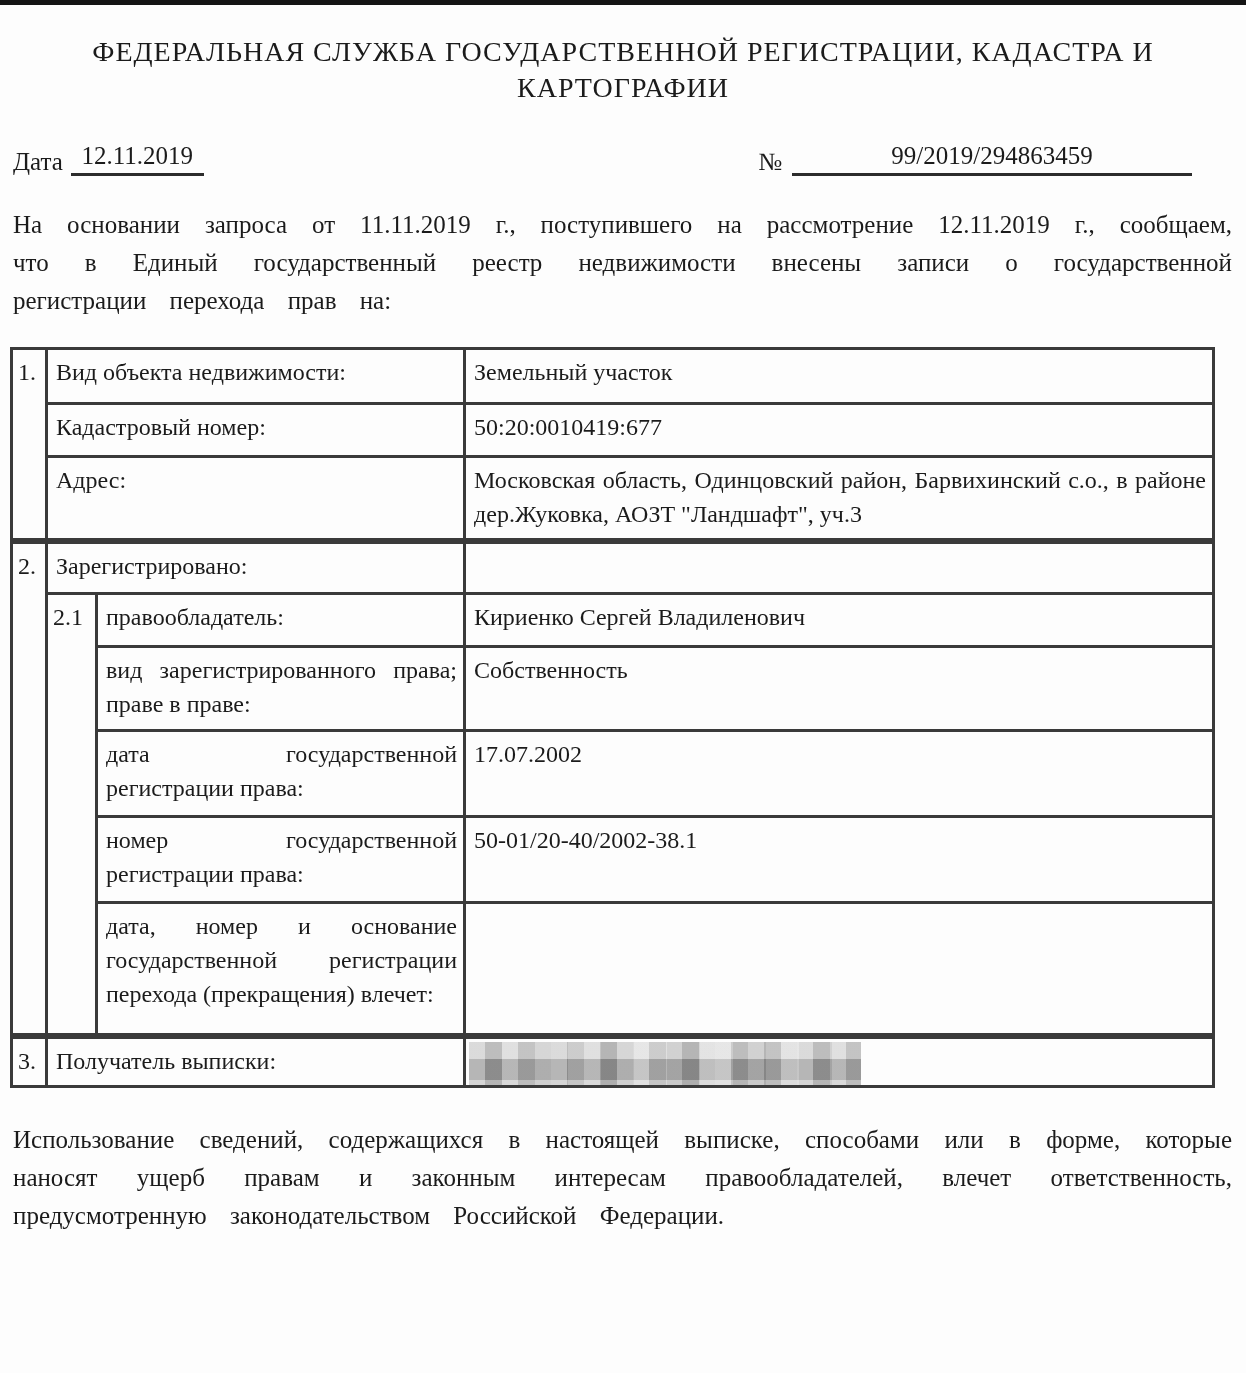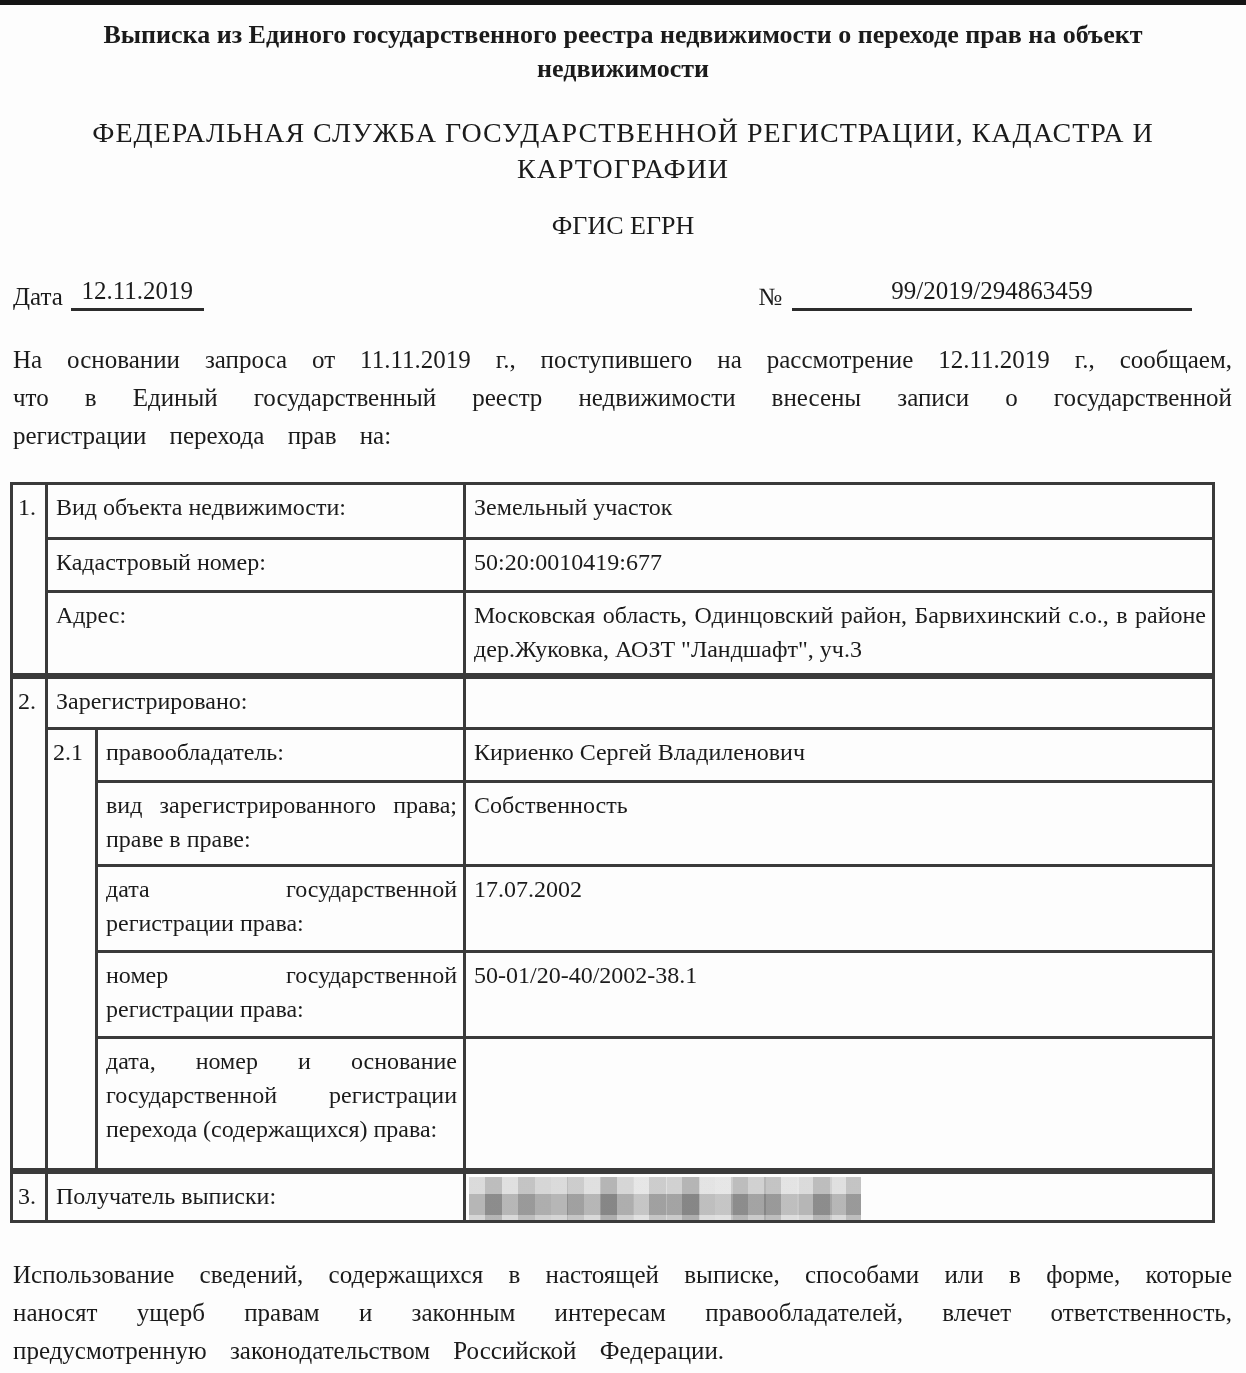--- a/index.html
+++ b/index.html
@@ -96,25 +96,23 @@
 
   .disclaimer { margin-top:33px; }
 </style>
 </head>
 <body>
 
 <div class="page">
 
   <div class="top-strip"></div>
 
-  <div class="doc-title">Выписка из Единого государственного реестра недвижимости о переходе прав на объект недвижимости</div>
 
   <div class="agency">ФЕДЕРАЛЬНАЯ СЛУЖБА ГОСУДАРСТВЕННОЙ РЕГИСТРАЦИИ, КАДАСТРА И КАРТОГРАФИИ</div>
 
-  <div class="fgis">ФГИС ЕГРН</div>
 
   <div class="meta-row">
     <span>Дата</span>
     <span class="u-line date-line">12.11.2019</span>
     <span class="num-sign">№</span>
     <span class="u-line num-line">99/2019/294863459</span>
   </div>
 
   <div class="paragraph">На основании запроса от 11.11.2019 г., поступившего на рассмотрение 12.11.2019 г., сообщаем, что в Единый государственный реестр недвижимости внесены записи о государственной регистрации перехода прав на:</div>
 
@@ -155,21 +153,21 @@
       </tr>
       <tr style="height:86px">
         <td class="cell-label">дата государственной регистрации права:</td>
         <td class="cell-value">17.07.2002</td>
       </tr>
       <tr style="height:86px">
         <td class="cell-label">номер государственной регистрации права:</td>
         <td class="cell-value">50-01/20-40/2002-38.1</td>
       </tr>
       <tr style="height:134px">
-        <td class="cell-label">дата, номер и основание государственной регистрации перехода (содержащихся) права:</td>
+        <td class="cell-label">дата, номер и основание государственной регистрации перехода (прекращения) влечет:</td>
         <td class="cell-value"></td>
       </tr>
       <tr class="sec" style="height:48px">
         <td class="cell-num">3.</td>
         <td class="cell-label" colspan="2">Получатель выписки:</td>
         <td class="cell-value redacted-cell">
           <div class="mosaic"></div>
         </td>
       </tr>
     </tbody>

